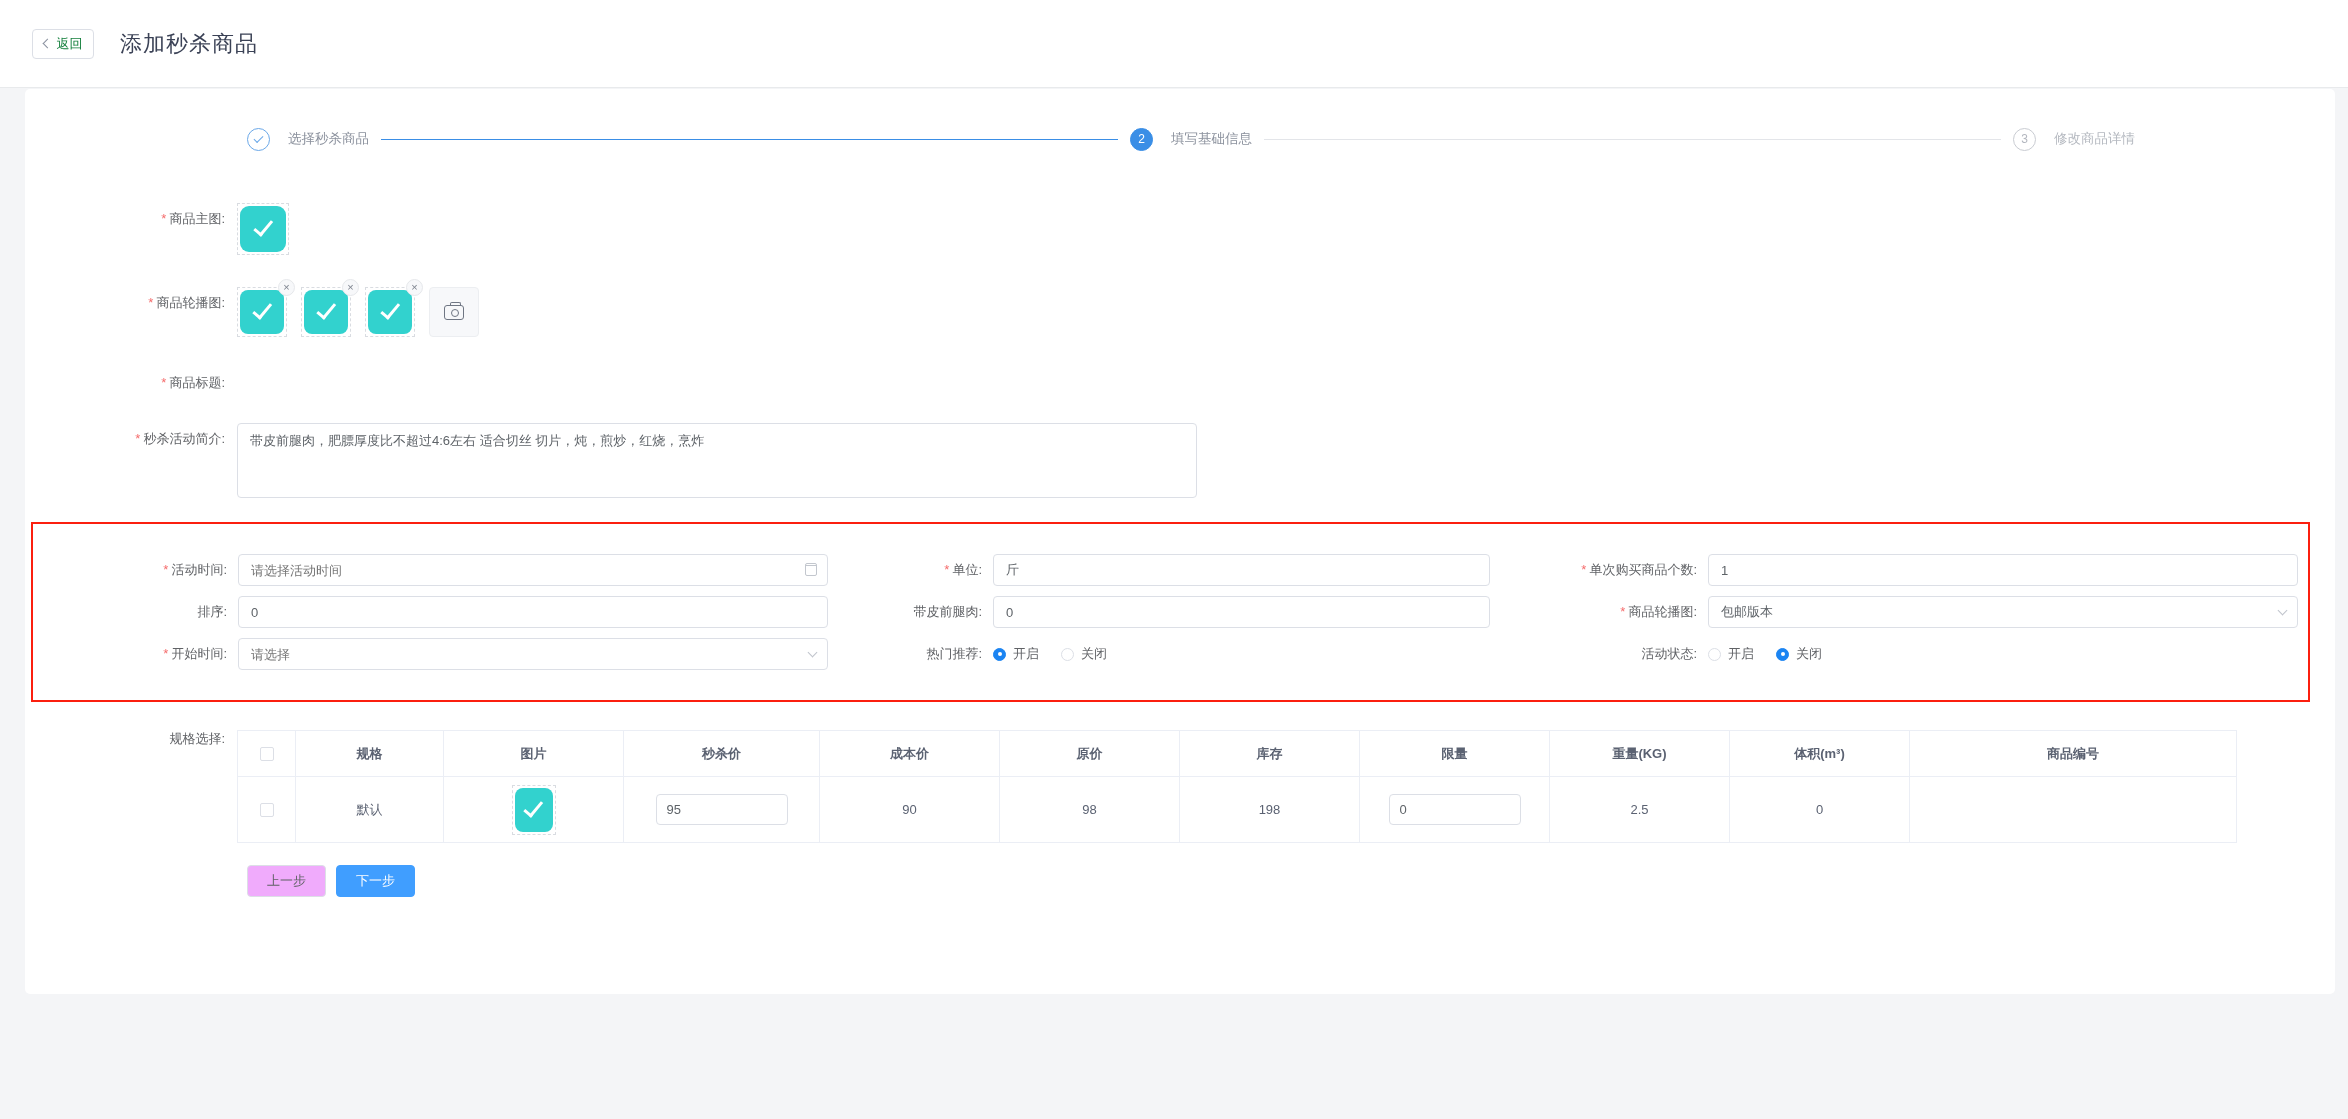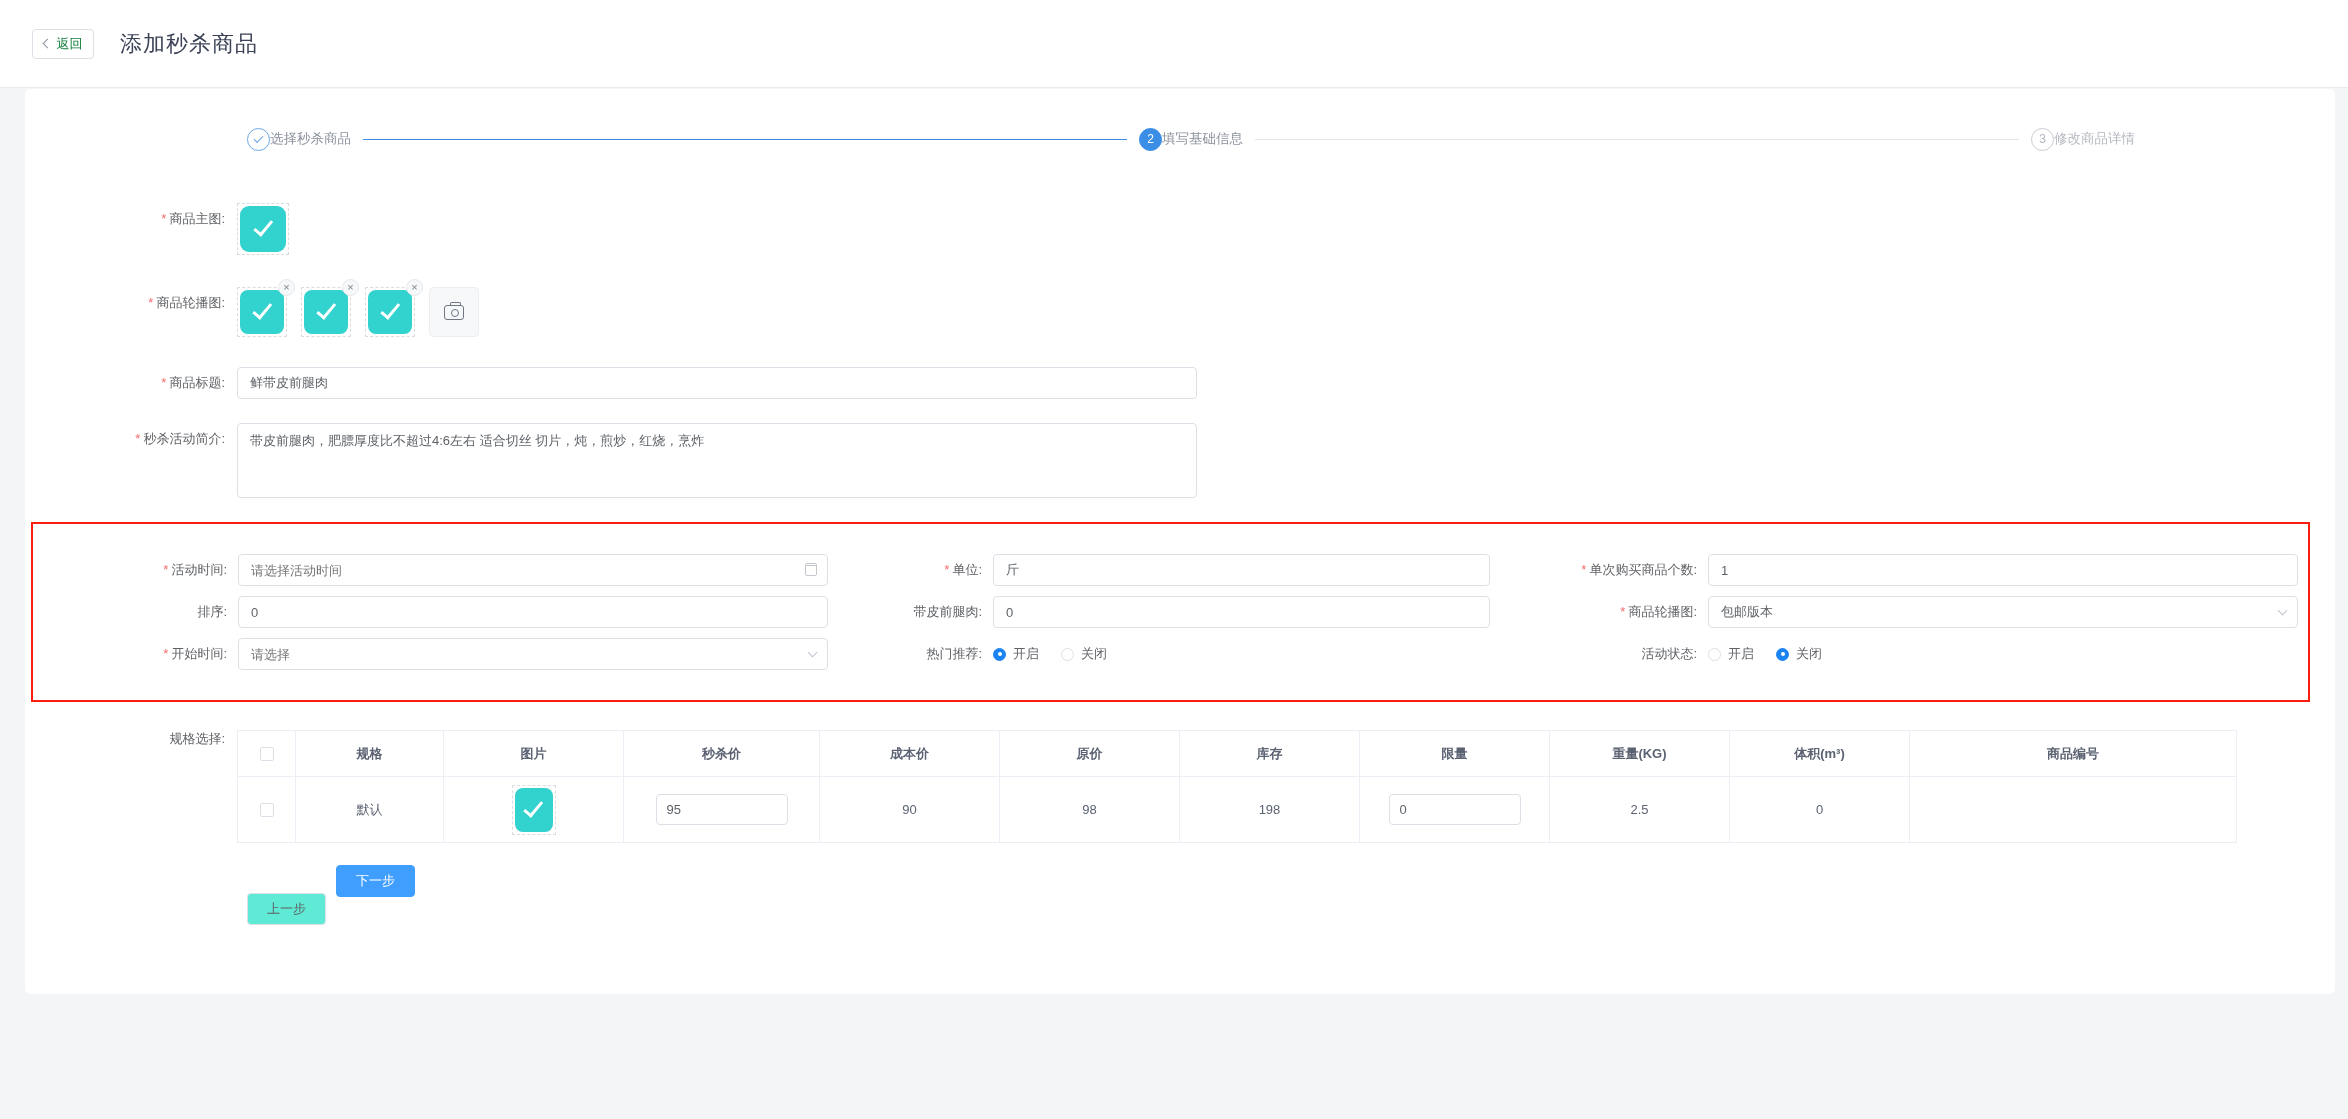--- a/index.html
+++ b/index.html
@@ -42,21 +42,21 @@
     width: 2310px; height: 905px;
     background: #fff; border-radius: 5px;
   }
 
   
   .stepper {
     position: absolute; left: 0; top: 0; width: 100%;
     height: 100px; display: flex; align-items: center;
     padding: 0 200px 0 222px;
   }
-  .step { display: flex; align-items: center; gap: 0; flex: none; }
+  .step { display: flex; align-items: center; gap: 18px; flex: none; }
   .step-circle {
     width: 23px; height: 23px; border-radius: 50%;
     display: flex; align-items: center; justify-content: center;
     font-size: 12px; line-height: 1;
   }
   .step-circle.done {
     border: 1.3px solid #6ba8e8; color: #6ba8e8; background: #fff;
   }
   .step-circle.active {
     background: #3a8ee6; color: #fff; border: 1.3px solid #3a8ee6;
@@ -236,21 +236,21 @@
   }
   .cell-thumb .tile-img { border-radius: 8px; }
 
   
   .btn-row { display: flex; gap: 10px; margin: 22px 0 0 222px; }
   .btn {
     height: 32px; border-radius: 4px; font-size: 13px; cursor: pointer;
     padding: 0 19px; display: flex; align-items: center; justify-content: center;
     font-family: inherit;
   }
-  .btn-default { background: #5eead4; border: 1px solid #dcdfe6; color: #606266; margin-top: 28px; }
+  .btn-default { background: #f0abfc; border: 1px solid #dcdfe6; color: #606266; }
   .btn-primary { background: #409eff; border: 1px solid #409eff; color: #fff; }
 </style>
 </head>
 <body>
 
 <div class="topbar">
   <div class="back-btn">
     <span class="back-chevron"></span>
     <span>返回</span>
   </div>
@@ -318,23 +318,20 @@
         </div>
         <div class="tile-upload">
           <span class="cam"></span>
         </div>
       </div>
     </div>
 
     <div class="frow row-title">
       <div class="flabel">
         <span class="req">*</span><span>商品标题:</span>
-      </div>
-      <div class="w-title">
-        <input class="inp" type="text" value="鲜带皮前腿肉" style="">
       </div>
     </div>
 
     <div class="frow row-desc">
       <div class="flabel">
         <span class="req">*</span><span>秒杀活动简介:</span>
       </div>
       <textarea class="ta" style="">带皮前腿肉，肥膘厚度比不超过4:6左右 适合切丝 切片，炖，煎炒，红烧，烹炸</textarea>
     </div>
 

